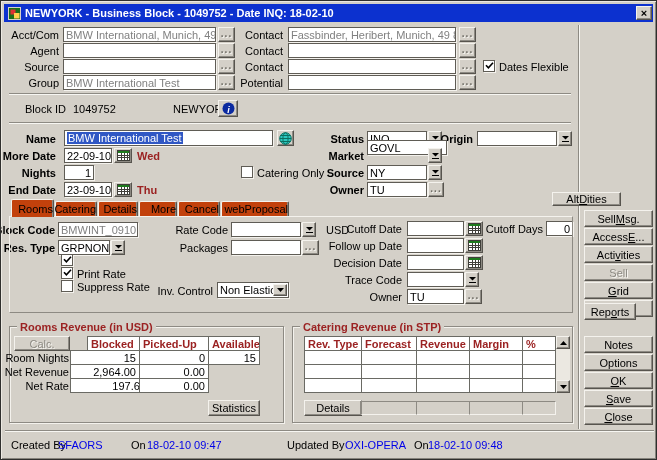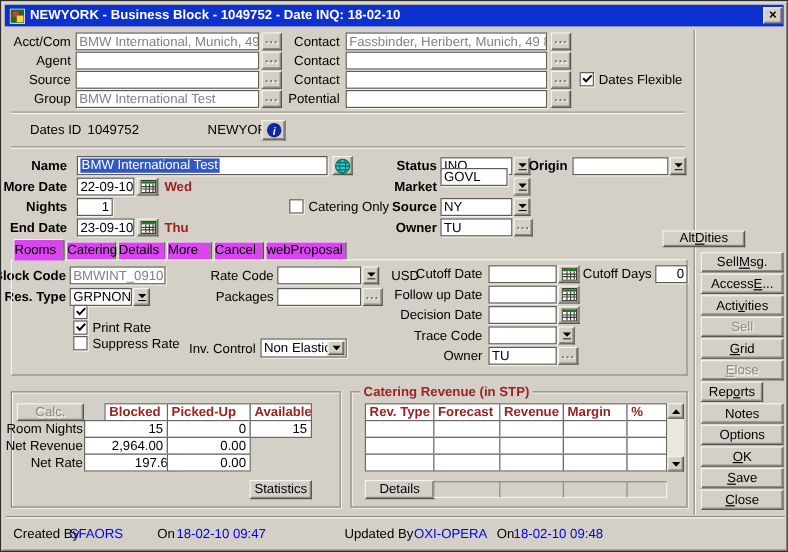--- a/index.html
+++ b/index.html
@@ -23,23 +23,23 @@
   .fld{background:#fff;border:1px solid #5f5c55;box-shadow:1px 1px 0 #f4f2ed;display:flex;align-items:center;
        padding:0 2px;overflow:hidden;white-space:nowrap;height:15px}
   .num{justify-content:flex-end}
   .sel{background:#3057c4;color:#fff;padding:0 1px}
   .chk{width:12px;height:12px;background:#fff;border:1px solid #5f5c55;box-shadow:1px 1px 0 #f4f2ed;
        display:flex;align-items:center;justify-content:center}
   .chk svg{visibility:hidden}
   .chk.checked svg{visibility:visible}
   .brbtn{font-weight:bold;font-size:10px;letter-spacing:1px;color:#6f6d66;text-shadow:1px 1px 0 #f6f5f1;
          align-items:flex-end;padding-bottom:2px}
-  .tab{background:#d946ef;border:1px solid;border-color:#f4f2ed #57544e #57544e #f4f2ed;border-bottom:none;
+  .tab{background:#c2410c;border:1px solid;border-color:#f4f2ed #57544e #57544e #f4f2ed;border-bottom:none;
        border-top-left-radius:2px;border-top-right-radius:2px;box-shadow:inset -1px 0 0 #8d8a83;
-       display:flex;align-items:center;justify-content:flex-start;z-index:2}
+       display:flex;align-items:center;justify-content:flex-end;z-index:2}
   .tab.active{z-index:3}
   .tabpanel{border:1px solid;border-color:#f4f2ed #8d8a83 #8d8a83 #f4f2ed;z-index:1}
   .grp{border:1px solid #8d8a83;box-shadow:inset 1px 1px 0 #f4f2ed, 1px 1px 0 #f4f2ed}
   .grpttl{background:#d4d0c8;padding:0 3px;font-weight:bold;color:#9b2222;height:13px;display:flex;align-items:center;white-space:nowrap;z-index:2}
   .cell{background:#fff;border:1px solid #6a6a64;padding:0 3px;display:flex;align-items:center;overflow:hidden;white-space:nowrap}
   .hd{color:#9b2222;font-weight:bold}
   .sunk{background:#d4d0c8;border:1px solid;border-color:#8d8a83 #f4f2ed #f4f2ed #8d8a83}
   .hgroove{height:2px;border-top:1px solid #8d8a83;border-bottom:1px solid #f7f6f2}
   .vgroove{width:2px;border-left:1px solid #8d8a83;border-right:1px solid #f7f6f2}
   .ftxt{top:436px;height:15px;display:flex;align-items:center;white-space:nowrap}
@@ -129,21 +129,21 @@
 
   <div class="abs chk checked" style="left:482px;top:59px">
       <svg width="9" height="8" viewBox="0 0 9 8">
         <path d="M1 3.2L3.4 5.8L8 0.8" stroke="#000" stroke-width="1.6" fill="none"></path>
       </svg>
     </div>
   <div class="abs lbl left" style="left:498px;top:58px">Dates Flexible</div>
 
   <div class="abs hgroove" style="left:8px;top:92px;width:562px"></div>
 
-  <div class="abs lbl left" style="left:24px;top:100px">Dates ID</div>
+  <div class="abs lbl left" style="left:24px;top:100px">Block ID</div>
   <div class="abs lbl left" style="left:72px;top:100px">1049752</div>
   <div class="abs lbl left" style="left:172px;top:100px">NEWYORK</div>
   <div class="abs raised btn" style="left:217px;top:99px;width:20px;height:17px">
     <svg width="13" height="13">
         <circle cx="6.5" cy="6.5" r="6" fill="#0b2aa0"></circle>
         <text x="6.5" y="10.5" text-anchor="middle" font-size="9" font-weight="bold" font-style="italic" fill="#ffffff">i</text>
       </svg>
   </div>
 
   <div class="abs hgroove" style="left:8px;top:121px;width:562px"></div>
@@ -214,21 +214,21 @@
       <span></span>
     </div>
   <div class="abs raised btn" style="left:557px;top:130px;width:14px;height:15px">
       <svg width="7" height="7">
         <path d="M0 1h7L3.5 4.6z" fill="#000"></path>
         <rect y="6" width="7" height="1" fill="#000"></rect>
       </svg>
     </div>
 
   <div class="abs lbl b" style="left:313px;top:147px;width:50px">Market</div>
-  <div class="abs fld" style="left:366px;top:139px;width:56px">
+  <div class="abs fld" style="left:366px;top:139px;width:80px">
       <span>GOVL</span>
     </div>
   <div class="abs raised btn" style="left:427px;top:147px;width:14px;height:15px">
       <svg width="7" height="7">
         <path d="M0 1h7L3.5 4.6z" fill="#000"></path>
         <rect y="6" width="7" height="1" fill="#000"></rect>
       </svg>
     </div>
 
   <div class="abs lbl b" style="left:313px;top:164px;width:50px">Source</div>
@@ -387,20 +387,21 @@
 
   <div class="abs lbl" style="left:330px;top:288px;width:71px">Owner</div>
   <div class="abs fld" style="left:406px;top:288px;width:57px">
       <span>TU</span>
     </div>
   <div class="abs raised btn brbtn" style="left:464px;top:288px;width:17px;height:15px">
       <span>...</span>
     </div>
 
   <div class="abs grp" style="left:8px;top:325px;width:275px;height:97px"></div>
+  <div class="abs grpttl" style="left:16px;top:319px">Rooms Revenue (in USD)</div>
   <div class="abs raised btn disabled" style="left:13px;top:335px;width:56px;height:15px">
       <span>Calc.</span>
     </div>
   <div class="abs cell hd" style="left:86px;top:335px;width:70px;height:15px">Blocked</div>
   <div class="abs cell hd" style="left:138px;top:335px;width:70px;height:15px">Picked-Up</div>
   <div class="abs cell hd" style="left:207px;top:335px;width:52px;height:15px">Available</div>
 
   <div class="abs lbl" style="left:2px;top:349px;width:66px">Room Nights</div>
   <div class="abs cell num" style="left:69px;top:349px;width:70px;height:15px">15</div>
   <div class="abs cell num" style="left:138px;top:349px;width:70px;height:15px">0</div>
@@ -493,21 +494,21 @@
   <div class="abs raised btn" style="left:583px;top:281px;width:69px;height:17px">
       <span></span>
       <span class="u">G</span>
       <span>rid</span>
     </div>
   <div class="abs raised btn disabled" style="left:583px;top:299px;width:69px;height:17px">
       <span></span>
       <span class="u">E</span>
       <span>lose</span>
     </div>
-  <div class="abs raised btn" style="left:583px;top:317px;width:52px;height:17px">
+  <div class="abs raised btn" style="left:583px;top:302px;width:52px;height:17px">
       <span>Rep</span>
       <span class="u">o</span>
       <span>rts</span>
     </div>
   <div class="abs raised btn" style="left:583px;top:335px;width:69px;height:17px">
       <span></span>
       <span></span>
       <span>Notes</span>
     </div>
   <div class="abs raised btn" style="left:583px;top:353px;width:69px;height:17px">

